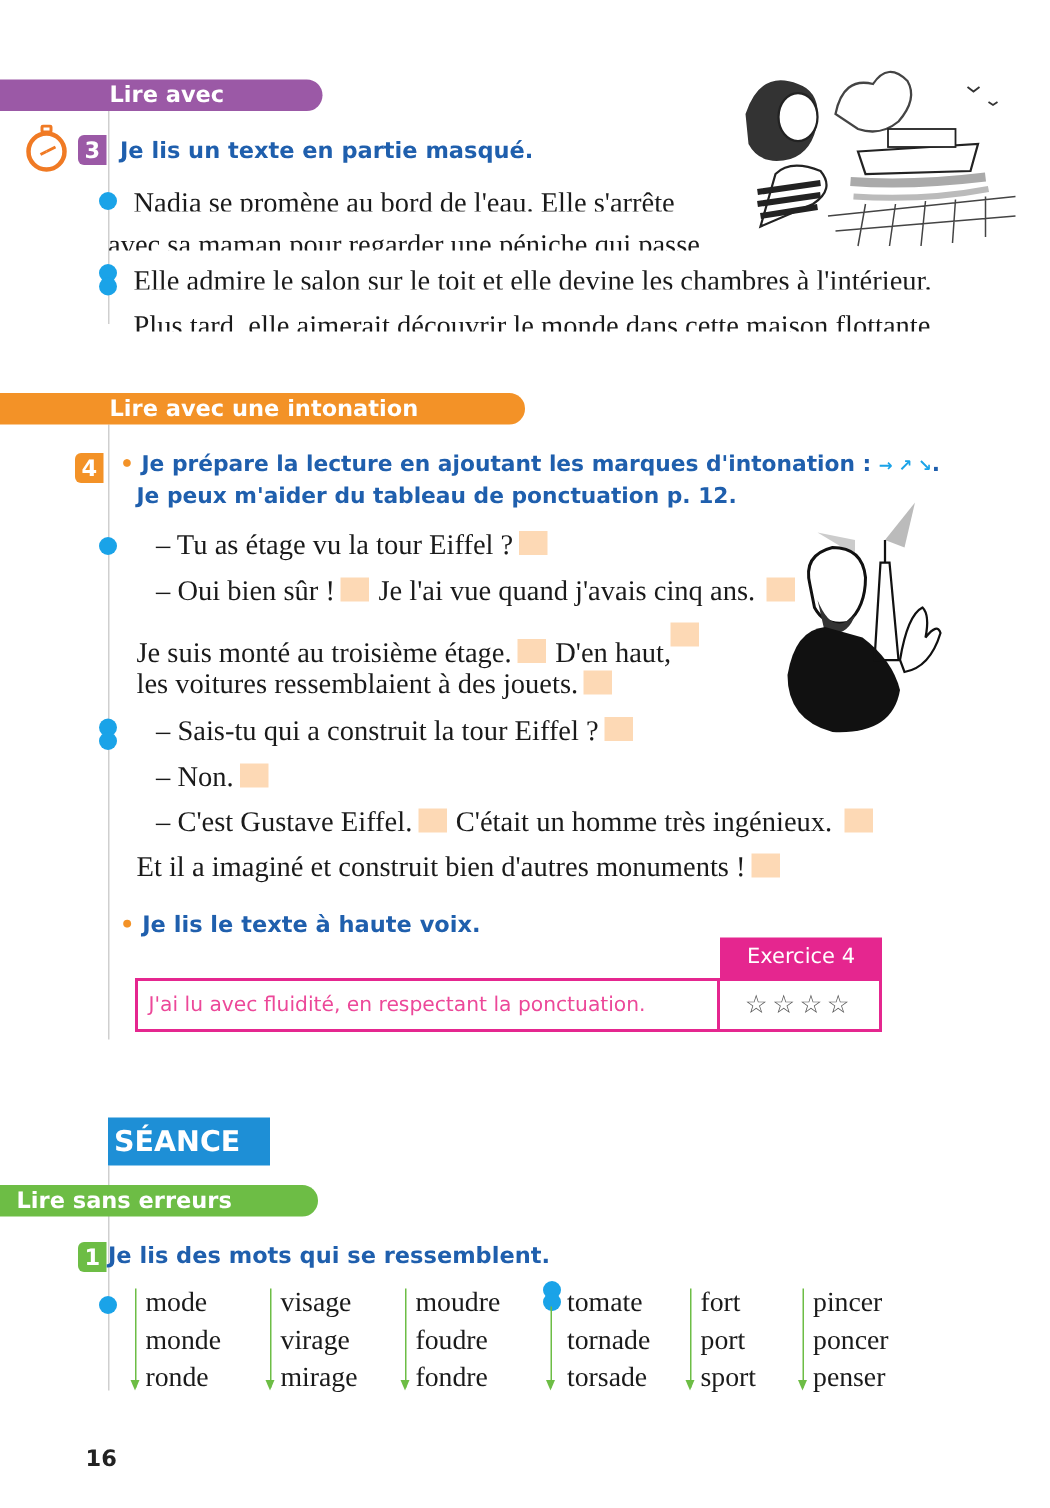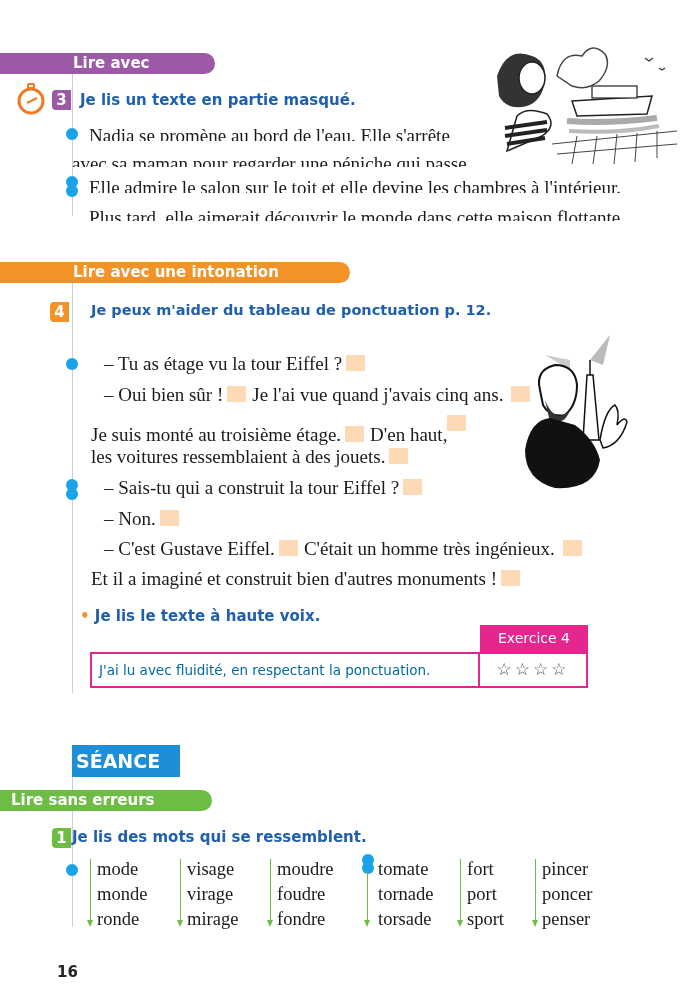--- a/index.html
+++ b/index.html
@@ -38,21 +38,21 @@
   .eval-table { position: absolute; left: 90px; top: 625px; width: 498px; }
   .eval-head {
     position: absolute; right: 0; top: 0; width: 108px; height: 27px; background: #e5268f;
     color: #fff; font-size: 14px; line-height: 27px; text-align: center;
     font-family: "DejaVu Sans", sans-serif;
   }
   .eval-row {
     position: absolute; left: 0; top: 27px; width: 498px; height: 36px;
     border: 2px solid #e5268f; display: flex;
   }
-  .eval-text { flex: 1; font-size: 13.5px; line-height: 32px; padding-left: 7px; font-family: "DejaVu Sans", sans-serif; color: #0369a1; }
+  .eval-text { flex: 1; font-size: 13.5px; line-height: 32px; padding-left: 7px; font-family: "DejaVu Sans", sans-serif; color: #ec4899; }
   .eval-stars { width: 108px; border-left: 2px solid #e5268f; text-align: center; font-size: 17px; line-height: 32px; color: #555; letter-spacing: 3px; }
 
   .seance {
     position: absolute; left: 72px; top: 745px; width: 108px; height: 32px;
     background: #1e8fd6; color: #fff; font-weight: bold; font-size: 19px; line-height: 32px;
     padding-left: 4px; font-family: "DejaVu Sans", sans-serif;
   }
 
   .wordcol { position: absolute; top: 857px; }
   .wordcol .arrow { position: absolute; left: 0; top: 2px; width: 1px; height: 66px; background: #6dbd45; }
@@ -120,20 +120,25 @@
 </div>
 
 <div class="banner orange" style="top:262px;width:350px;">
   <span>Lire avec une intonation adaptée</span>
 </div>
 
 <div class="num-badge" style="left:50px;top:302px;background:#f39227;">
   <span>4</span>
 </div>
 <div class="instr" style="left:80px;top:300px;font-size:14.5px;">
+  <div style="white-space:nowrap;">
+    <span style="color:#f39227;">•</span>
+    <span>Je prépare la lecture en ajoutant les marques d'intonation :</span>
+    <span style="color:#1aa3e8;font-size:11px;">→ ↗ ↘</span><span>.</span>
+  </div>
   <div style="padding-left:11px;">Je peux m'aider du tableau de ponctuation p. 12.</div>
 </div>
 
 <div class="dot" style="left:66px;top:358px;"></div>
 <div class="serif" style="left:104px;top:353px;">
   <span>– Tu as étage vu la tour Eiffel ?</span><span class="box"></span>
 </div>
 <div class="serif" style="left:104px;top:384px;text-align:center;">
   <span>– Oui bien sûr !</span><span class="box" style="margin-right:6px;"></span><span>Je l'ai vue quand j'avais cinq ans.</span><span class="box" style="margin-left:8px;"></span>
 </div>

